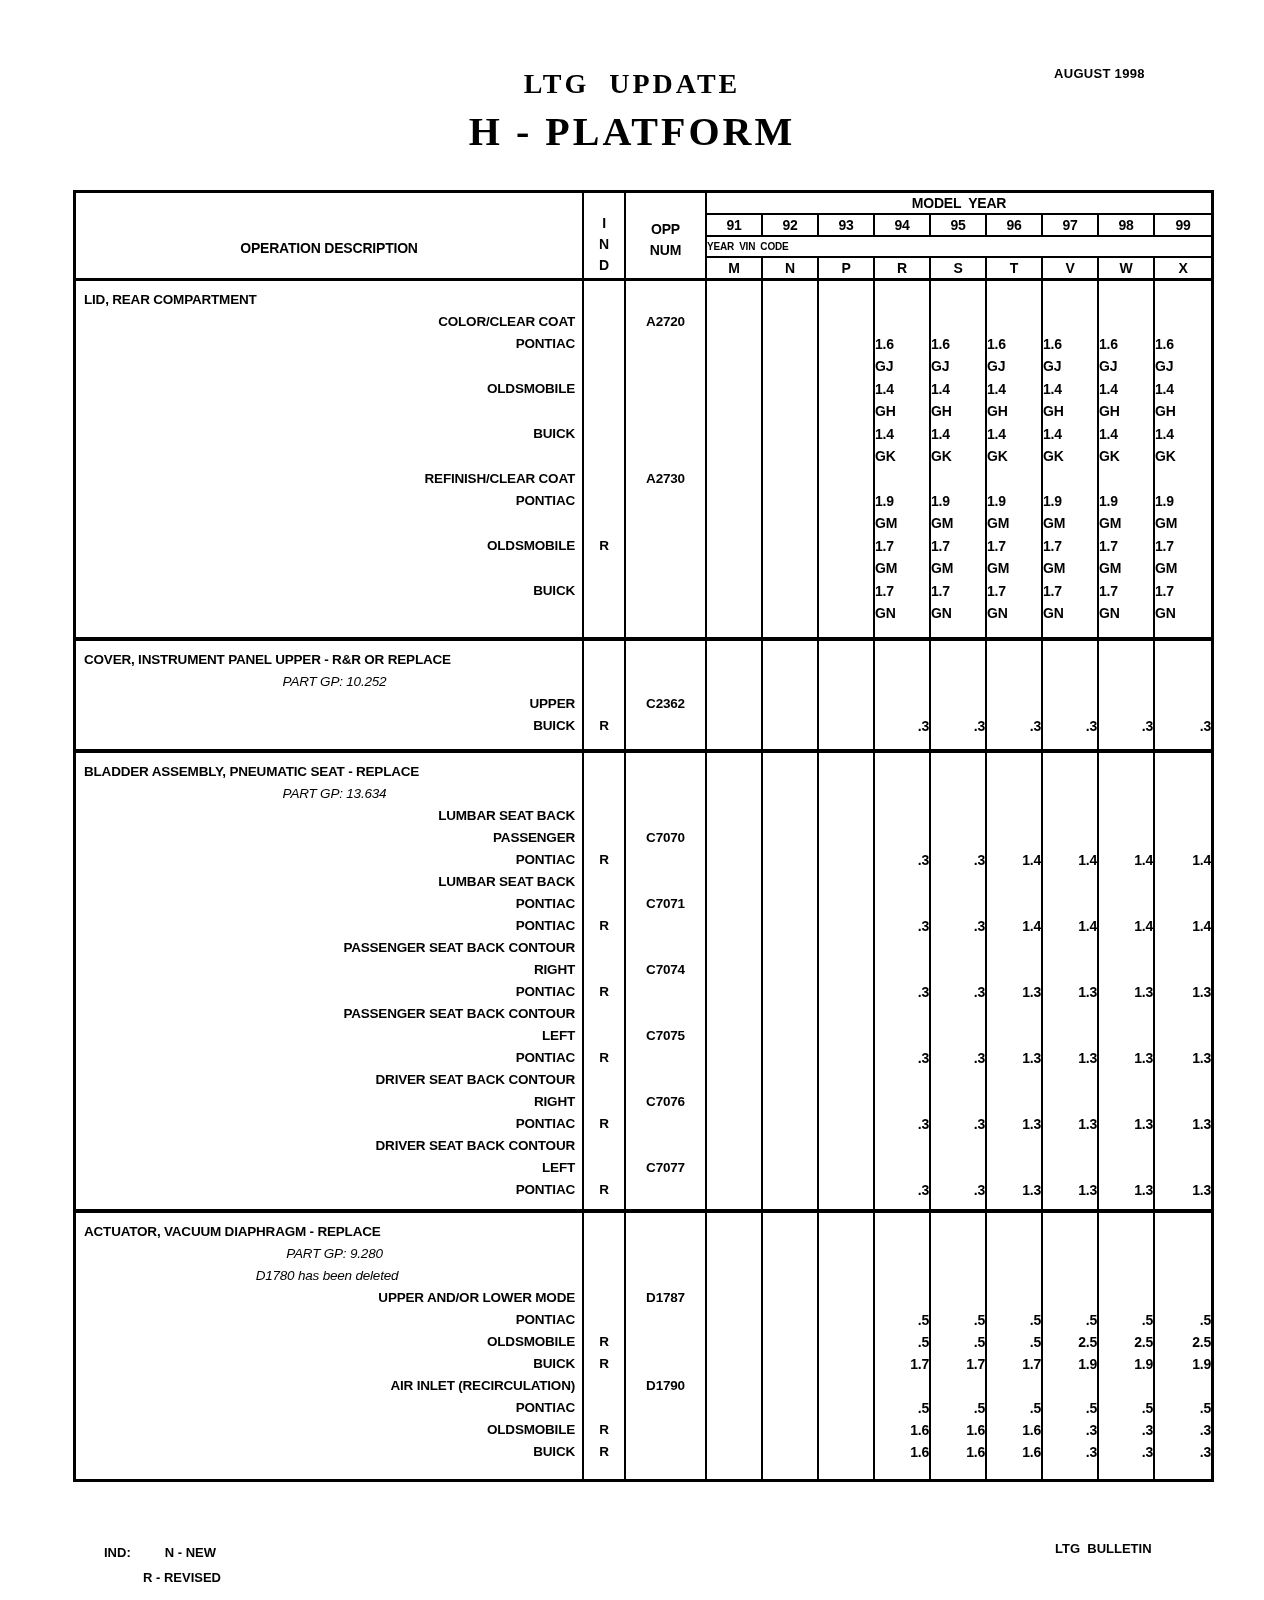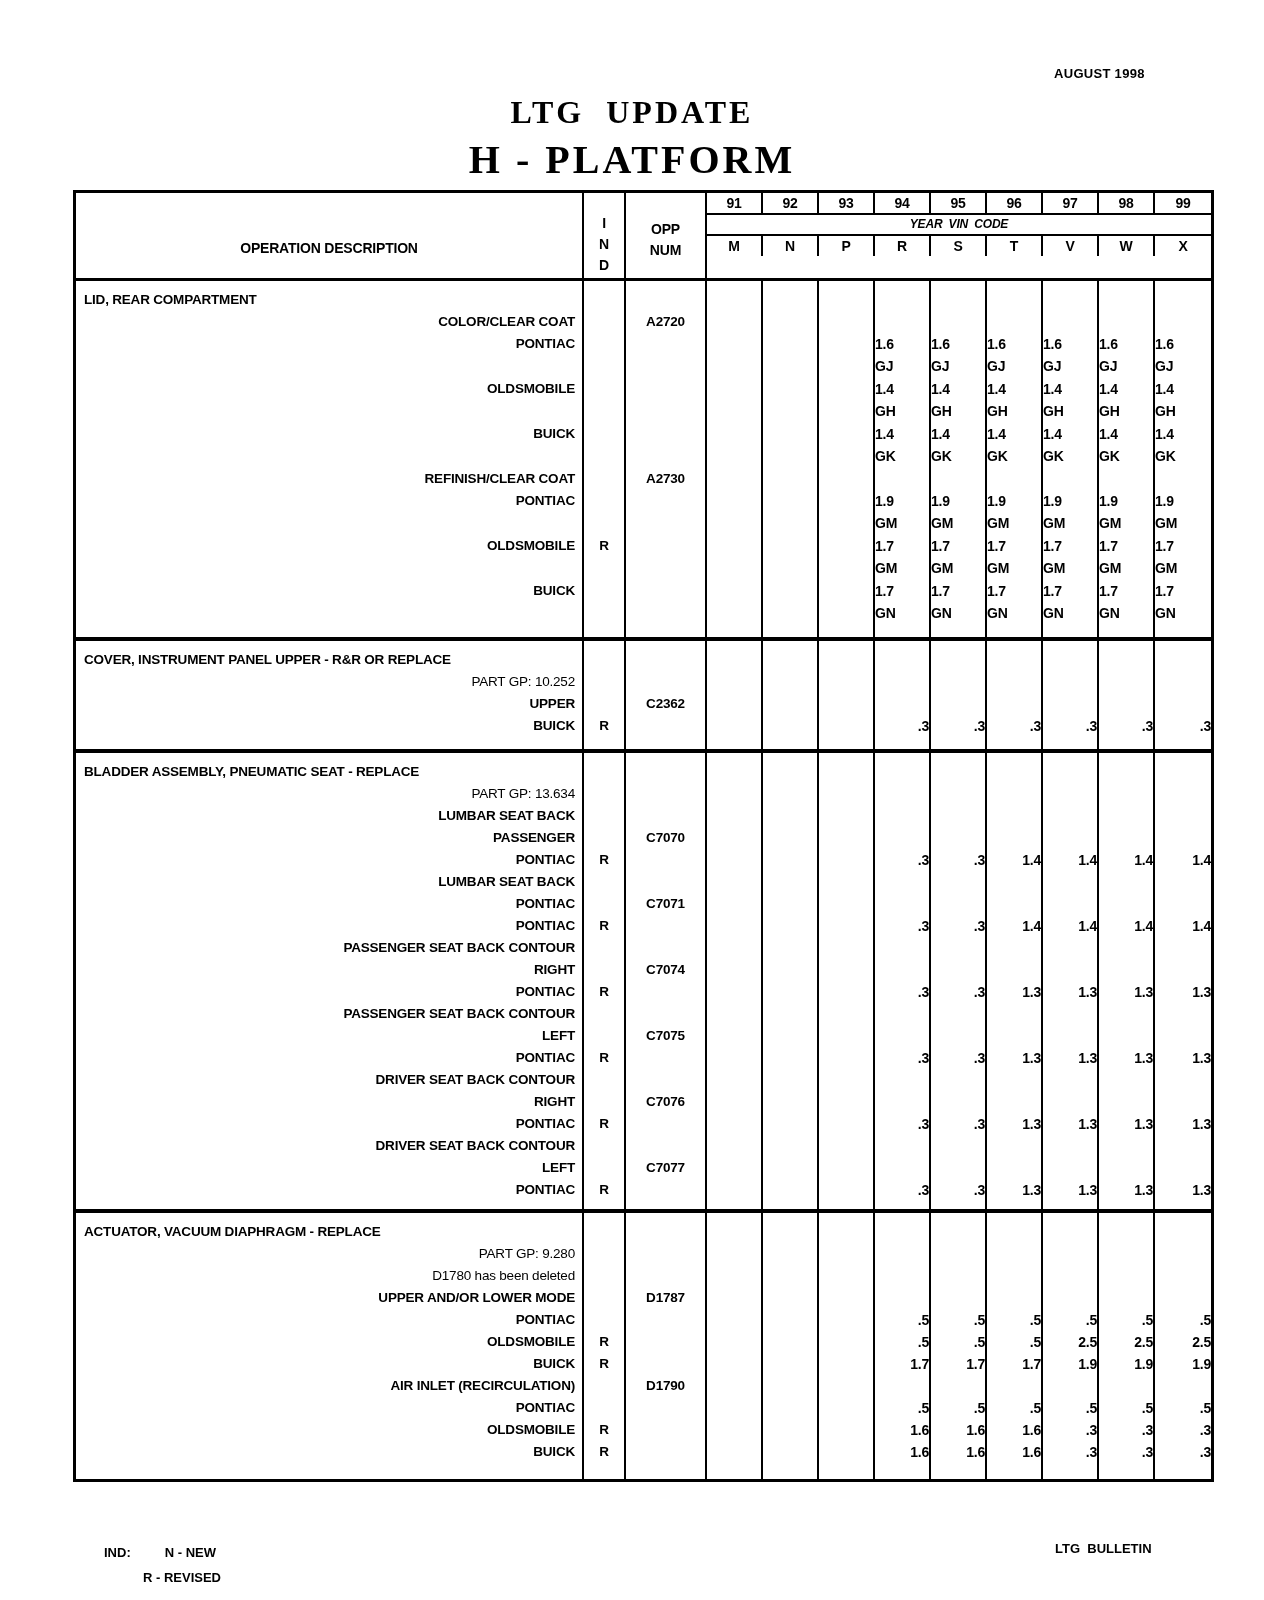--- a/index.html
+++ b/index.html
@@ -6,21 +6,21 @@
   .page{
     position:relative; width:1264px; height:1600px; background:#ffffff;
     font-family:"Liberation Sans", sans-serif; color:#000; overflow:hidden;
     margin:0 auto;
   }
   
   .doc-title{
     position:absolute; top:62px; left:0; width:1264px; text-align:center;
     font-family:"Liberation Serif", serif; font-weight:bold;
   }
-  .doc-title .t1{font-size:32px; letter-spacing:3px; white-space:pre; line-height:44px;margin-top:28px;}
+  .doc-title .t1{font-size:28px; letter-spacing:3px; white-space:pre; line-height:44px;}
   .doc-title .t2{font-size:40px; letter-spacing:3px; white-space:pre; line-height:44px; margin-top:4px;}
   .date-stamp{
     position:absolute; top:66px; left:1054px; font-size:13px; font-weight:bold; letter-spacing:.3px;
   }
   
   .ltable{
     position:absolute; top:190px; left:73px; width:1135px;
     border:3px solid #000; background:#fff;
     font-size:13.5px; font-weight:bold; letter-spacing:-0.2px;
   }
@@ -28,38 +28,38 @@
   
   .thead{border-bottom:3px solid #000; height:85px;}
   .th-desc{border-right:2px solid #000; display:flex; align-items:center; justify-content:center; padding-top:24px; font-size:14px;}
   .th-ind{border-right:2px solid #000; display:flex; flex-direction:column; justify-content:flex-end; align-items:center; line-height:21px; padding-bottom:2px; font-size:14px;}
   .th-opp{border-right:2px solid #000; display:flex; flex-direction:column; justify-content:center; align-items:center; line-height:21px; padding-top:8px; font-size:14px;}
   .th-years{display:flex; flex-direction:column;}
   .th-my{height:20px; border-bottom:2px solid #000; text-align:center; line-height:20px; white-space:pre; font-size:14px;}
   .th-yrow{height:20px; border-bottom:2px solid #000; display:grid; grid-template-columns:repeat(9,56px); font-size:14px;}
   .th-yrow>div{border-right:2px solid #000; text-align:center; line-height:20px;}
   .th-yrow>div:last-child{border-right:none;}
-  .th-vin{height:19px; border-bottom:2px solid #000; text-align:center; line-height:19px; white-space:pre; font-size:12px;font-style:italic;}
+  .th-vin{height:19px; border-bottom:2px solid #000; text-align:left; line-height:19px; white-space:pre; font-size:10px;}
   .th-lrow{height:20px; display:grid; grid-template-columns:repeat(9,56px); font-size:14px;}
   .th-lrow>div{border-right:2px solid #000; text-align:center; line-height:20px;}
   .th-lrow>div:last-child{border-right:none;}
   
   .tsection{border-bottom:4px solid #000;}
   .tsection:last-child{border-bottom:none;}
   .trow{display:grid; grid-template-columns:508px 42px 81px repeat(9,56px);}
   .cell{border-right:2px solid #000; display:flex; align-items:flex-end; justify-content:center; overflow:hidden;}
   .trow .cell:last-child{border-right:none;}
   .trow.h-title .cell{height:30px;}
   .trow.h-line .cell{height:22px;}
   .trow.h-2line .cell{height:45px; align-items:flex-start;}
   .trow.h-spacer .cell{height:12px;}
   .cell.desc{justify-content:flex-end; padding-right:7px;}
   .cell.desc .lbl{line-height:22px; white-space:nowrap;}
   .trow.title .cell.desc{justify-content:flex-start; padding-left:8px;}
-  .trow.note .cell.desc{justify-content:flex-end; padding-left:3px; font-weight:normal;}
+  .trow.note .cell.desc{justify-content:center; padding-left:3px; font-weight:normal;font-style:italic;}
   .trow.note .cell.desc.indent{padding-left:18px;}
   .cell.ind{line-height:22px;}
   .cell.opp{line-height:22px;}
   .ycell{flex-direction:column; justify-content:flex-end;}
   .trow.h-2line .ycell{justify-content:flex-start;}
   .val,.code{line-height:22px; text-align:center; font-size:14px;}
   
   .footer-left{position:absolute; top:1540px; left:104px; font-size:13px; font-weight:bold;}
   .footer-left .fl-row{display:flex; line-height:25px;gap:28px;}
   .footer-left .fl-prefix{margin-right:6px;}
@@ -84,20 +84,21 @@
       <div class="th-ind">
         <div>I</div>
         <div>N</div>
         <div>D</div>
       </div>
       <div class="th-opp">
         <div>OPP</div>
         <div>NUM</div>
       </div>
       <div class="th-years">
+        <div class="th-my">MODEL  YEAR</div>
         <div class="th-yrow">
             <div>91</div>
             <div>92</div>
             <div>93</div>
             <div>94</div>
             <div>95</div>
             <div>96</div>
             <div>97</div>
             <div>98</div>
             <div>99</div>

